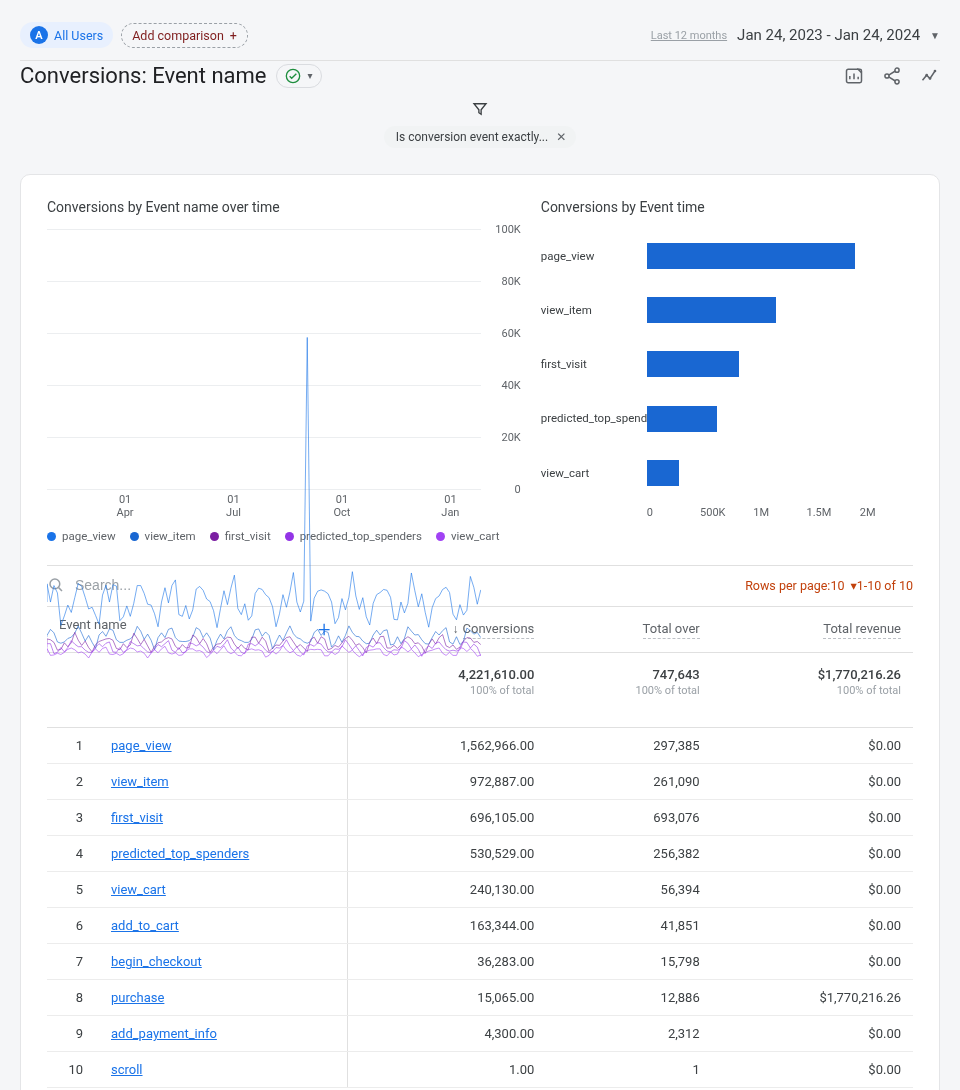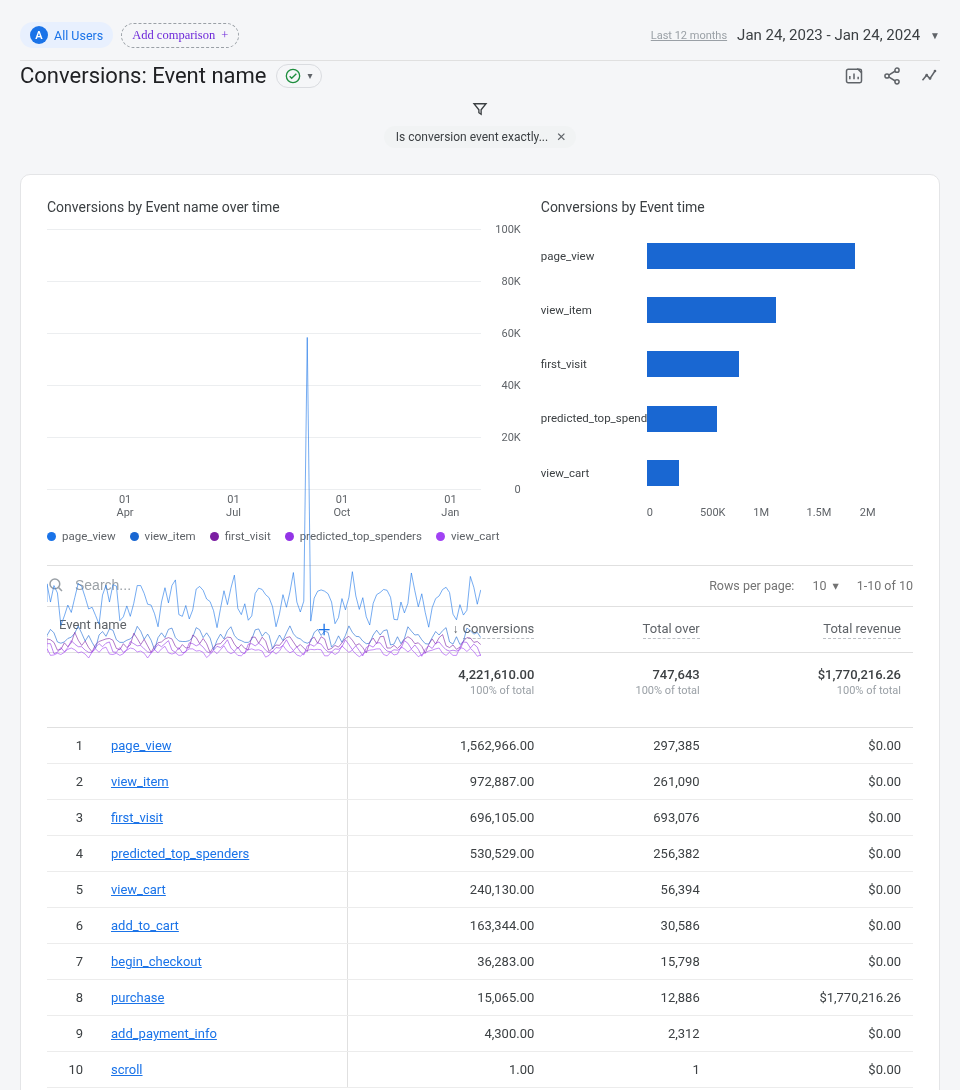--- a/index.html
+++ b/index.html
@@ -10,21 +10,21 @@
     font-size: 13px;
   }
   .page { width: 960px; margin: 0 auto; padding: 16px 20px 40px; }
 
   
   .topbar { display: flex; justify-content: space-between; align-items: center; padding: 6px 0 12px; border-bottom: 1px solid #e0e0e0; }
   .topbar-left { display: flex; align-items: center; gap: 8px; }
   .chip { display: inline-flex; align-items: center; gap: 6px; border-radius: 16px; padding: 4px 10px; font-size: 12.5px; }
   .chip-primary { background: #e8f0fe; color: #1a73e8; }
   .chip-primary .circle { width: 18px; height: 18px; background: #1a73e8; color: #fff; border-radius: 50%; display: flex; align-items: center; justify-content: center; font-size: 11px; font-weight: 600; }
-  .chip-dashed { border: 1px dashed #9aa0a6; color: #6d28d9; cursor: pointer; font-family: Liberation Serif, serif; }
+  .chip-dashed { border: 1px dashed #9aa0a6; color: #7f1d1d; cursor: pointer; }
   .topbar-right { display: flex; align-items: center; gap: 10px; color: #5f6368; }
   .date-range { font-size: 15px; color: #3c4043; }
   .hint { font-size: 11px; color: #9aa0a6; text-decoration: underline; }
   .caret { font-size: 10px; color: #5f6368; cursor: pointer; }
 
   
   .title-row { display: flex; justify-content: space-between; align-items: center; margin-top: 2px; }
   .title-left { display: flex; align-items: center; gap: 10px; }
   h1.title { font-size: 22px; font-weight: 400; color: #202124; }
   .check-pill { display: inline-flex; align-items: center; gap: 6px; border: 1px solid #dadce0; border-radius: 14px; padding: 3px 8px; cursor: pointer; }
@@ -70,21 +70,21 @@
   .bar-xaxis span { flex: 1; text-align: left; }
 
   
   .divider { height: 1px; background: #e0e0e0; margin: 22px 0 0; }
 
   
   .table-controls { display: flex; align-items: center; justify-content: space-between; padding: 10px 0 12px; border-bottom: 1px solid #e0e0e0; }
   .search-wrap { display: flex; align-items: center; gap: 10px; color: #9aa0a6; }
   .search-input { border: none; outline: none; font-size: 14px; color: #3c4043; width: 200px; background: transparent; }
   .search-input::placeholder { color: #9aa0a6; }
-  .rpp { display: flex; align-items: center; gap: 18px; font-size: 12.5px; color: #737373; }
+  .rpp { display: flex; align-items: center; font-size: 12.5px; color: #c2410c; }
   .rpp .sel { display: inline-flex; align-items: center; gap: 6px; cursor: pointer; }
 
   
   .tbl { width: 100%; border-collapse: collapse; }
   .tbl th, .tbl td { padding: 10px 12px; text-align: right; font-size: 13px; }
   .tbl th { color: #5f6368; font-weight: 400; border-bottom: 1px solid #e0e0e0; }
   .tbl .th-inner { display: inline-block; border-bottom: 1px dashed #bdc1c6; padding-bottom: 2px; }
   .tbl th.event-head { text-align: left; width: 300px; border-right: 1px solid #e0e0e0; }
   .tbl td.event-cell { text-align: left; border-right: 1px solid #e0e0e0; }
   .tbl td.event-cell .idx { display: inline-block; width: 24px; text-align: right; margin-right: 28px; color: #3c4043; }
@@ -350,21 +350,21 @@
           </tr>
           <tr class="data-row">
             <td class="event-cell"><span class="idx">5</span><a href="#">view_cart</a></td>
     <td>240,130.00</td>
     <td>56,394</td>
     <td>$0.00</td>
           </tr>
           <tr class="data-row">
             <td class="event-cell"><span class="idx">6</span><a href="#">add_to_cart</a></td>
     <td>163,344.00</td>
-    <td>30,586</td>
+    <td>41,851</td>
     <td>$0.00</td>
           </tr>
           <tr class="data-row">
             <td class="event-cell"><span class="idx">7</span><a href="#">begin_checkout</a></td>
     <td>36,283.00</td>
     <td>15,798</td>
     <td>$0.00</td>
           </tr>
           <tr class="data-row">
             <td class="event-cell"><span class="idx">8</span><a href="#">purchase</a></td>

